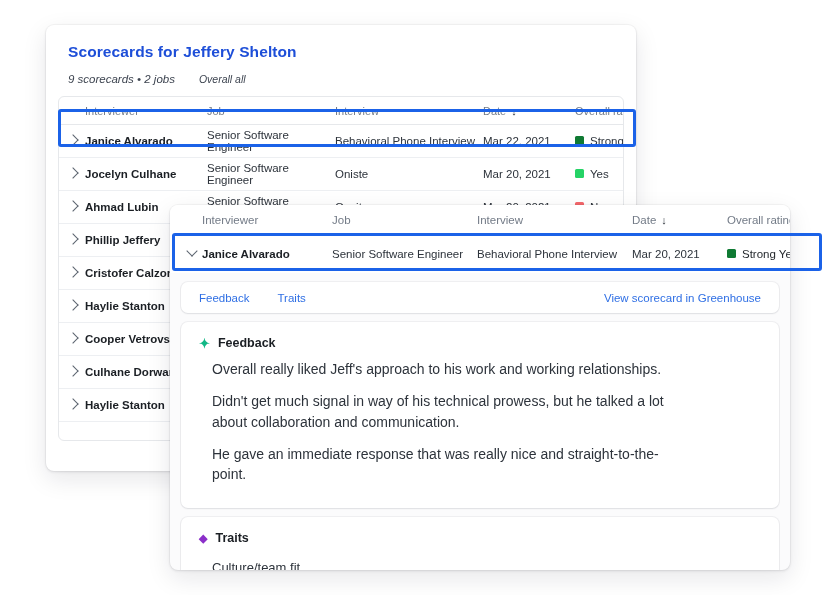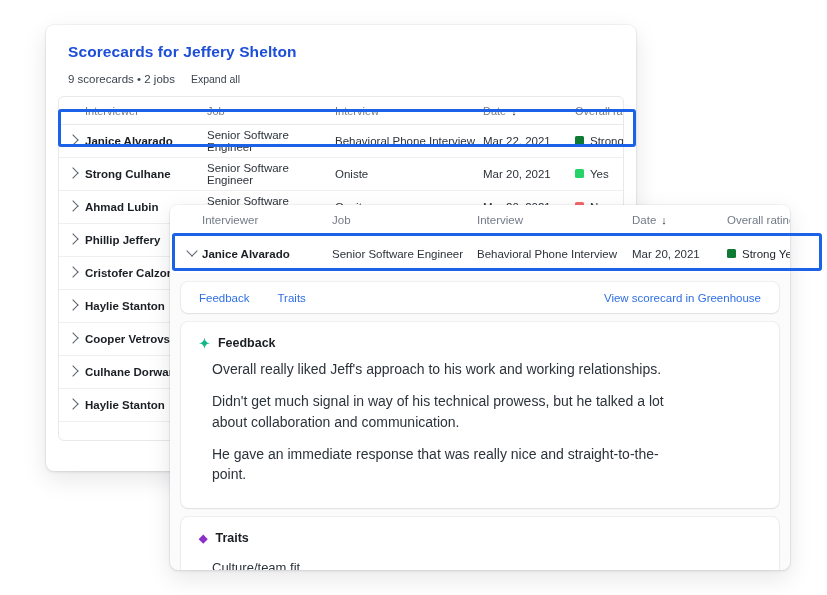--- a/index.html
+++ b/index.html
@@ -41,24 +41,25 @@
   .page-title {
     font-size: 15.5px;
     font-weight: bold;
     color: #1d4ed8;
     letter-spacing: .1px;
     margin: 0 0 12px 0;
   }
   .meta-row {
     display: flex;
     align-items: center;
-    gap: 16px;
+    gap: 24px;
     font-size: 11.5px;
     color: #3d4450;
     margin-bottom: 11px;
+    font-style: italic;
   }
   .meta-text { white-space: pre; }
   .expand-all {
     font-size: 10.5px;
     color: #3d4450;
     cursor: pointer;
   }
 
   
   .table-shell {
@@ -245,21 +246,21 @@
 </style>
 </head>
 <body>
 
 <div id="back-panel" class="card">
 
   <div class="back-head">
     <div class="page-title">Scorecards for Jeffery Shelton</div>
     <div class="meta-row">
       <span class="meta-text">9 scorecards • 2 jobs</span>
-      <span class="expand-all">Expand all</span>
+      <span class="expand-all">Overall all</span>
     </div>
   </div>
 
   <div class="table-shell">
 
     <div class="trow thead">
       <div class="c-chev"></div>
       <div class="c-name">Interviewer</div>
       <div class="c-job">Job</div>
       <div class="c-int">Interview</div>
@@ -278,21 +279,21 @@
       <div class="c-rate">
         <span class="badge">
           <span class="dot" style="background: rgb(15, 122, 51);"></span>
           <span>Strong Yes</span>
         </span>
       </div>
     </div>
 
     <div class="trow">
       <div class="c-chev"><span class="chev"></span></div>
-      <div class="c-name">Strong Culhane</div>
+      <div class="c-name">Jocelyn Culhane</div>
       <div class="c-job">Senior Software Engineer</div>
       <div class="c-int">Oniste</div>
       <div class="c-date">Mar 20, 2021</div>
       <div class="c-rate">
         <span class="badge">
           <span class="dot" style="background: rgb(37, 211, 102);"></span>
           <span>Yes</span>
         </span>
       </div>
     </div>

